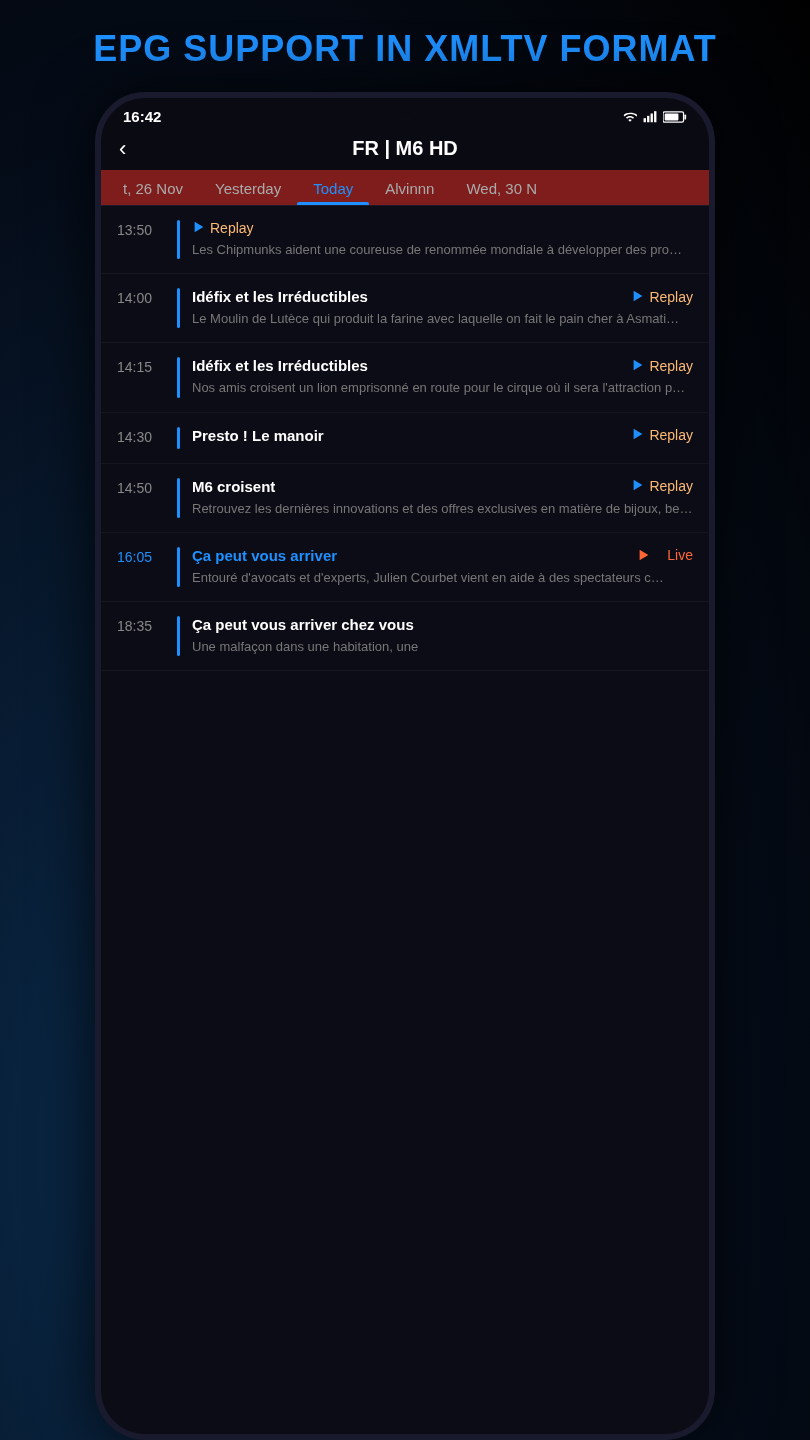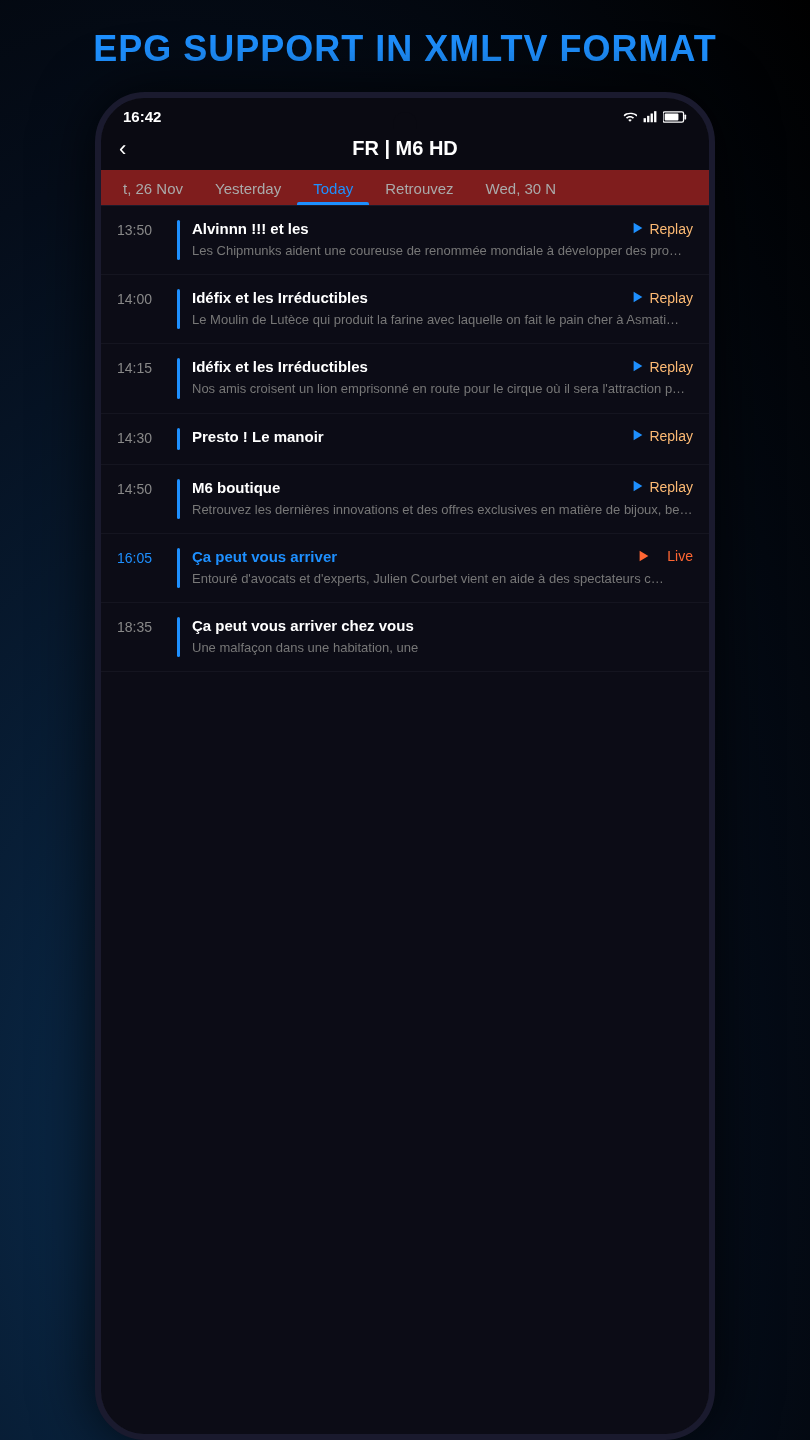--- a/index.html
+++ b/index.html
@@ -271,34 +271,33 @@
       <div class="date-tab">
         <span>t, 26 Nov</span>
       </div>
       <div class="date-tab">
         <span>Yesterday</span>
       </div>
       <div class="date-tab active">
         <span>Today</span>
       </div>
       <div class="date-tab">
-        <span>Retrouvez</span>
+        <span>Alvinnn</span>
       </div>
       <div class="date-tab">
         <span>Wed, 30 N</span>
       </div>
     </div>
 
     <div class="program-list" id="program-list">
     <div class="program-item">
     <span class="program-time">13:50</span>
     <div class="program-divider"></div>
     <div class="program-content">
       <div class="program-name-row">
-        <span class="program-name">Alvinnn !!! et les</span>
         <div class="replay-btn">
         <svg class="play-icon" viewBox="0 0 16 16" fill="#1e90ff">
                   <polygon points="3,2 13,8 3,14"></polygon>
                 </svg>
         <span>Replay</span>
        </div>
       </div>
       <div class="program-desc">Les Chipmunks aident une coureuse de renommée mondiale à développer des pro…</div>
     </div>
   </div>
@@ -348,21 +347,21 @@
        </div>
       </div>
 
     </div>
   </div>
         <div class="program-item">
     <span class="program-time">14:50</span>
     <div class="program-divider"></div>
     <div class="program-content">
       <div class="program-name-row">
-        <span class="program-name">M6 boutique</span>
+        <span class="program-name">M6 croisent</span>
         <div class="replay-btn">
         <svg class="play-icon" viewBox="0 0 16 16" fill="#1e90ff">
                   <polygon points="3,2 13,8 3,14"></polygon>
                 </svg>
         <span>Replay</span>
        </div>
       </div>
       <div class="program-desc">Retrouvez les dernières innovations et des offres exclusives en matière de bijoux, be…</div>
     </div>
   </div>

